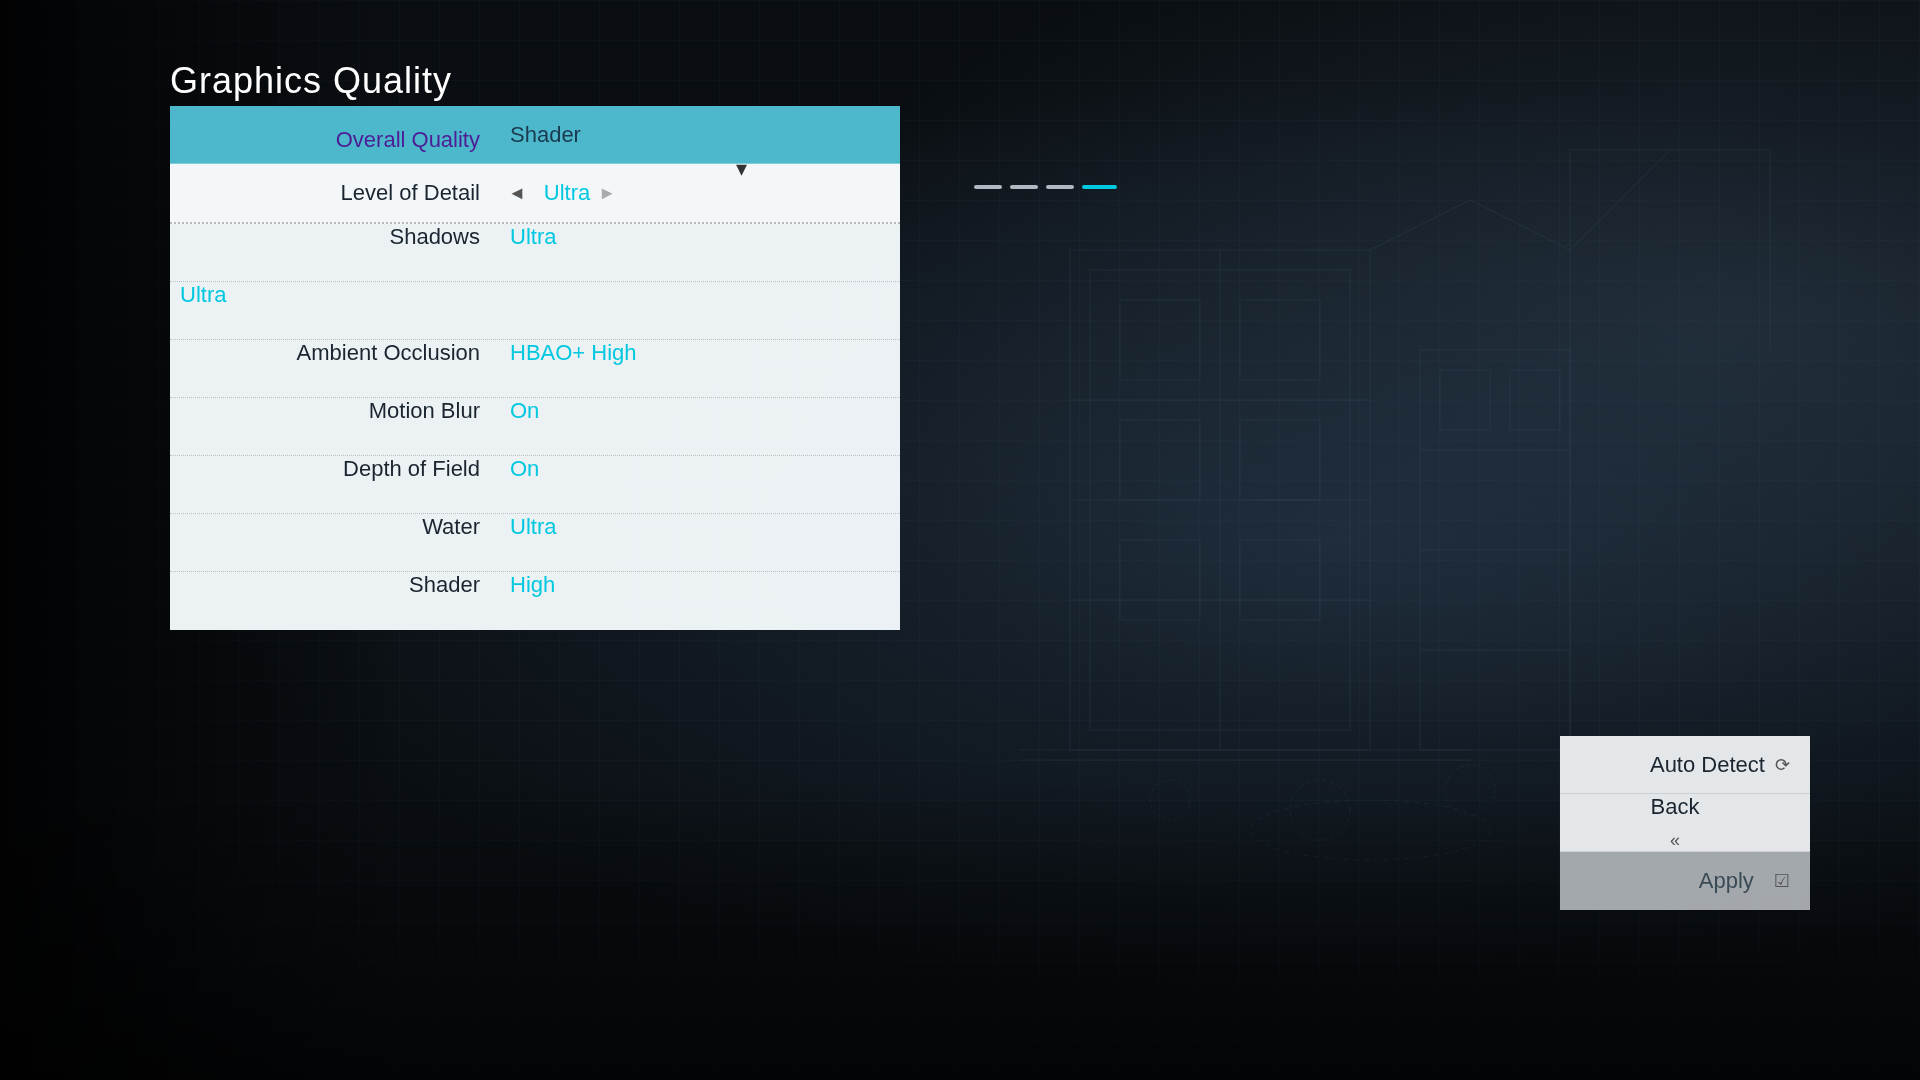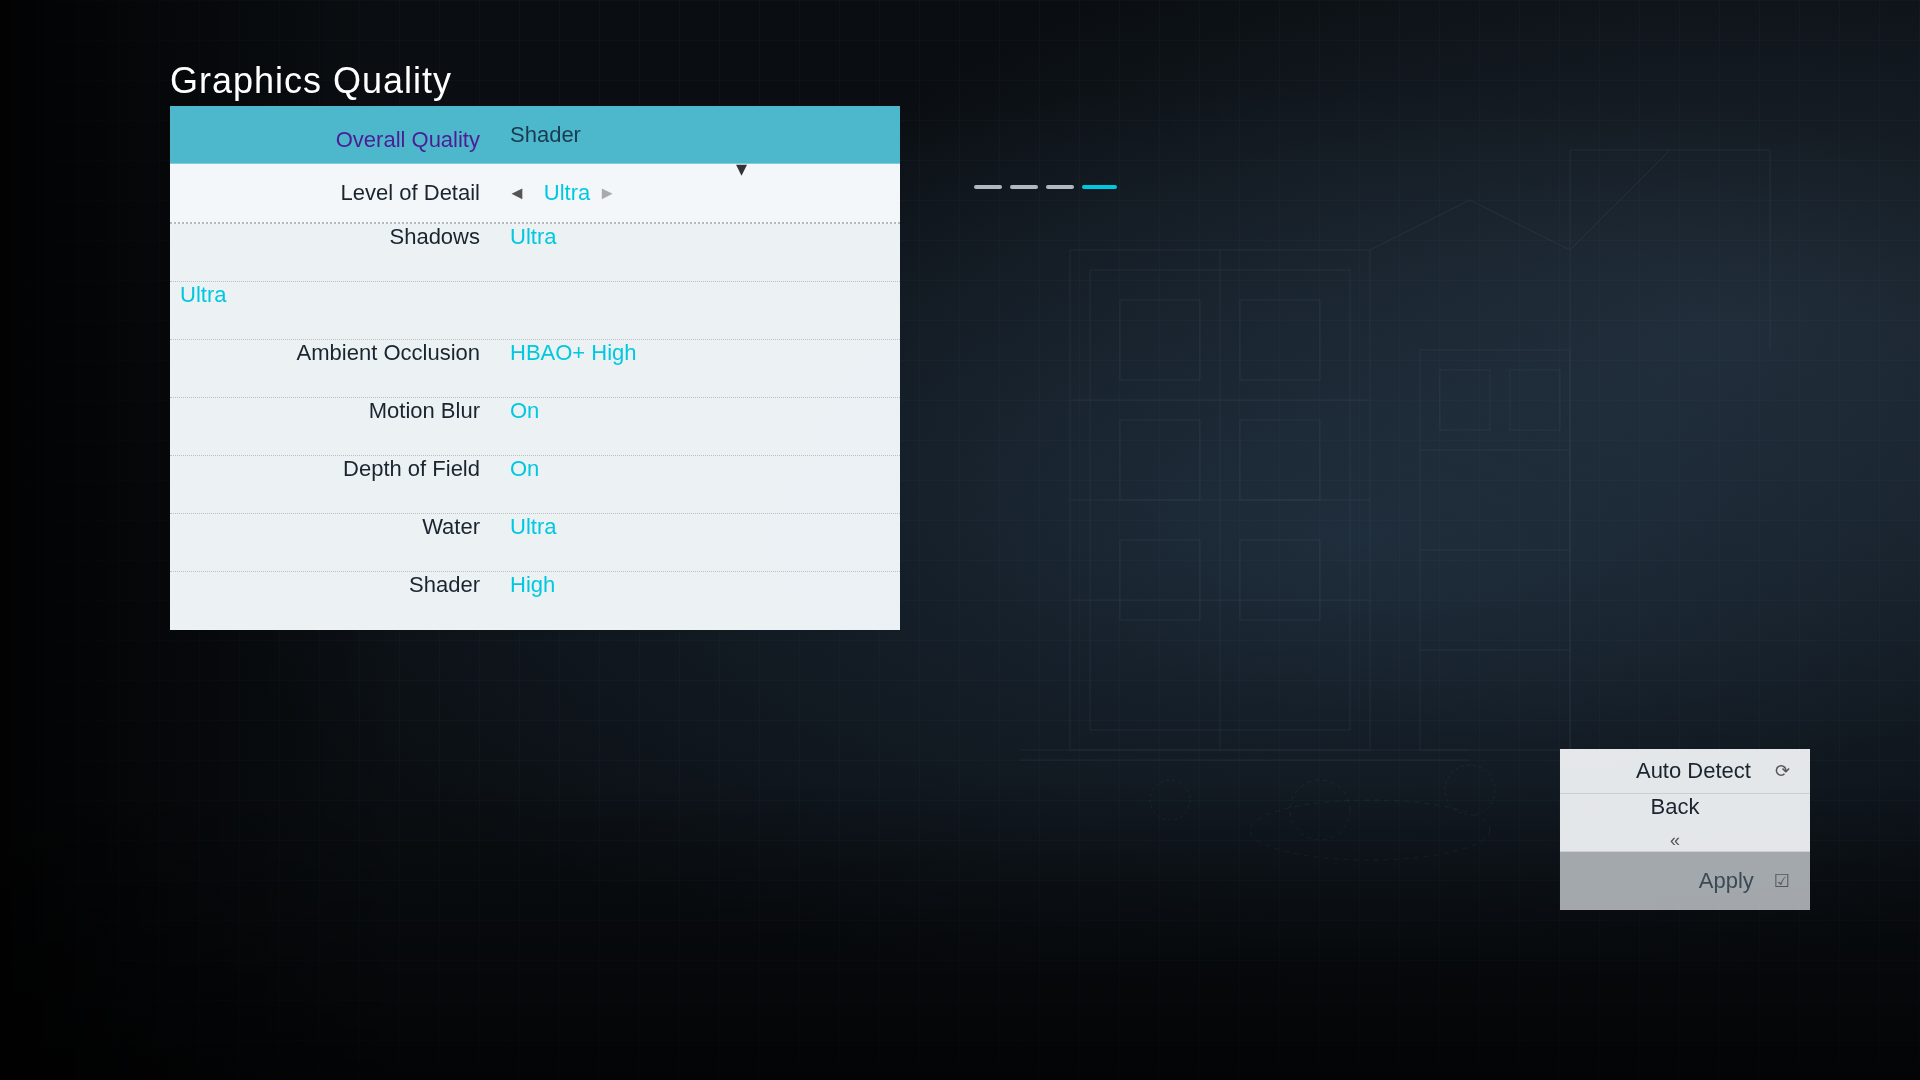--- a/index.html
+++ b/index.html
@@ -161,28 +161,28 @@
       width: 250px;
       z-index: 10;
       display: flex;
       flex-direction: column;
       gap: 0;
     }
 
     .btn-auto-detect {
       background: rgba(240,242,244,0.95);
       border: none;
-      height: 45px;
+      height: 58px;
       font-size: 22px;
       color: #1a2530;
       display: flex;
       align-items: center;
       justify-content: flex-end;
       padding-right: 20px;
-      gap: 24px;
+      gap: 10px;
       cursor: pointer;
       border-bottom: 1px solid rgba(0,0,0,0.1);
     }
 
     .btn-back {
       background: rgba(240,242,244,0.95);
       border: none;
       height: 58px;
       font-size: 22px;
       color: #1a2530;

